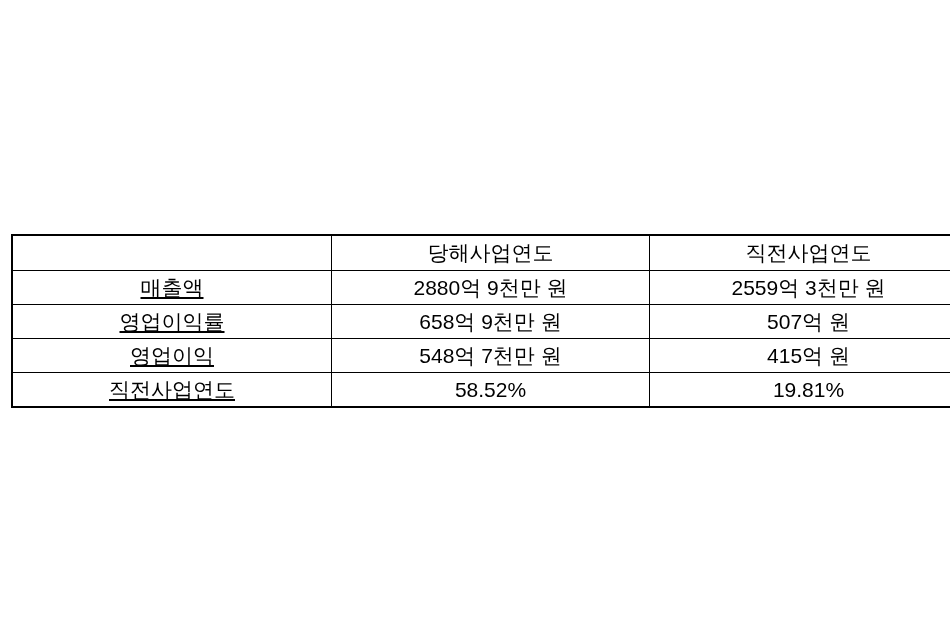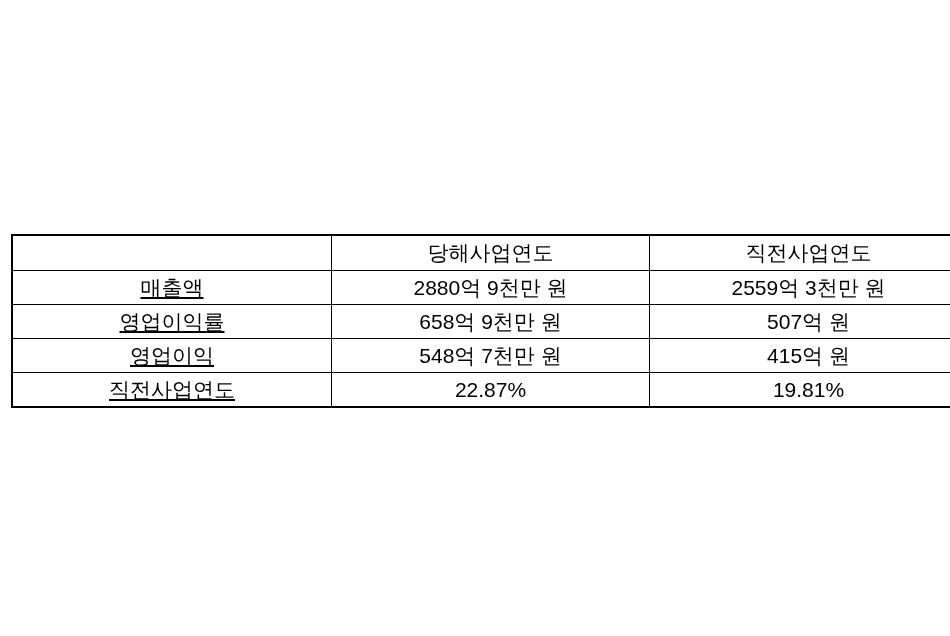--- a/index.html
+++ b/index.html
@@ -65,18 +65,18 @@
         <td class="col-val">658억 9천만 원</td>
         <td class="col-val">507억 원</td>
       </tr>
       <tr>
         <td class="col-label">영업이익</td>
         <td class="col-val">548억 7천만 원</td>
         <td class="col-val">415억 원</td>
       </tr>
       <tr>
         <td class="col-label">직전사업연도</td>
-        <td class="col-val">22.87%</td>
+        <td class="col-val">58.52%</td>
         <td class="col-val">19.81%</td>
       </tr>
     </tbody>
   </table>
 </div>
 
 </body></html>

